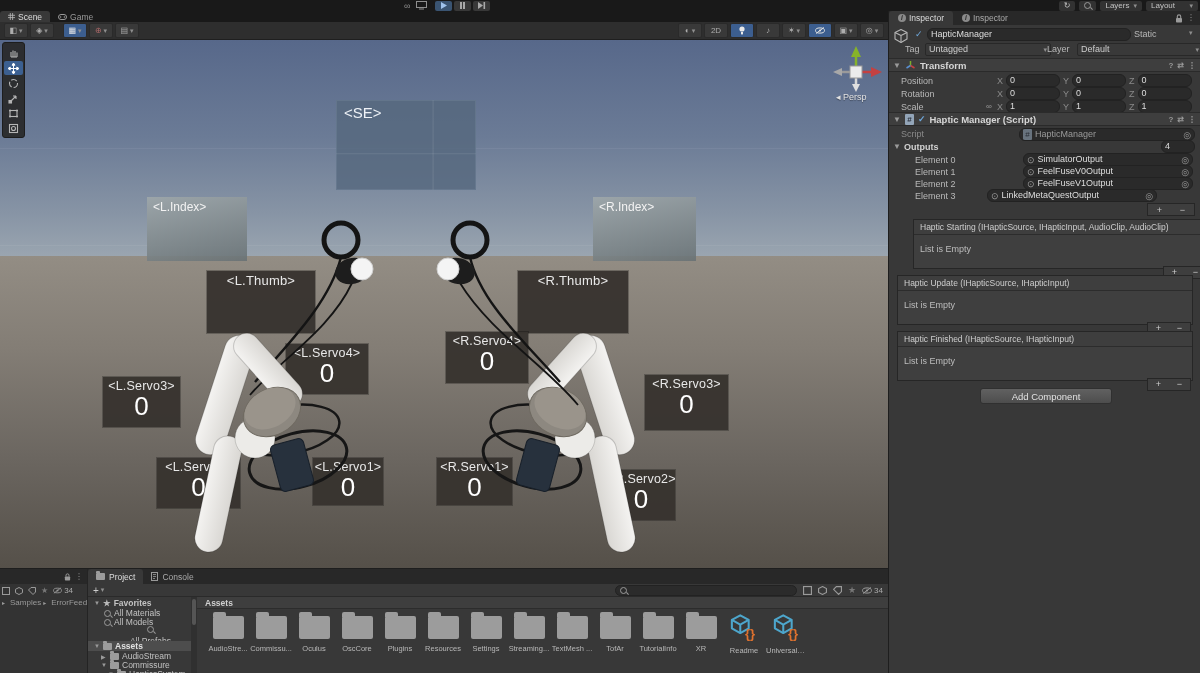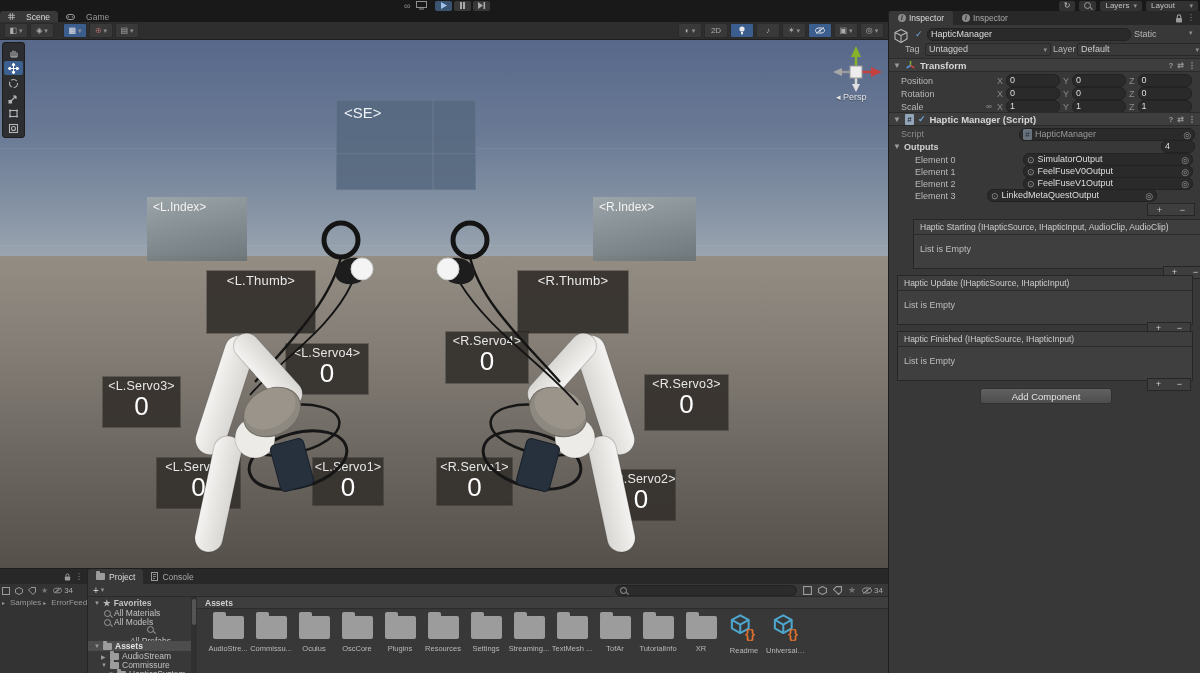--- a/index.html
+++ b/index.html
@@ -14,21 +14,21 @@
   .playbtn{width:17px;height:10px;margin-right:2px;background:#383838;border-radius:2px;
            display:flex;align-items:center;justify-content:center;}
   .playbtn.on{background:#3a5472;}
   .tbicon{color:#8f8f8f;font-size:9px;line-height:10px;margin-right:6px;}
   .tbbtn{height:10px;background:#323232;border-radius:2px;color:#c2c2c2;font-size:8px;
          display:flex;align-items:center;padding:0 5px;gap:4px;margin-left:4px;}
 
   
   #scene{left:0;top:11px;width:888px;height:557px;}
   #scenetabs{left:0;top:0;width:888px;height:11px;background:#191919;display:flex;}
-  .stab{height:11px;padding:0 8px;font-size:8.5px;display:flex;align-items:center;gap:11px;color:#999;}
+  .stab{height:11px;padding:0 8px;font-size:8.5px;display:flex;align-items:center;gap:3px;color:#999;}
   .stab.active{background:#383838;color:#ddd;border-radius:3px 3px 0 0;}
   #scenebar{left:0;top:11px;width:888px;height:18px;background:#2e2e2e;border-bottom:1px solid #1f1f1f;
             display:flex;align-items:center;padding:0 4px;box-sizing:border-box;gap:2px;}
   .sbtn{height:13px;min-width:16px;background:#393939;border:1px solid #2a2a2a;border-radius:2px;
         color:#adadad;font-size:8px;display:flex;align-items:center;justify-content:center;padding:0 3px;gap:2px;}
   .sbtn.on{background:#3c5e8f;color:#e8e8e8;}
   .sbsep{width:5px;}
   .caret{font-size:7px;color:#8f8f8f;}
 
   
@@ -431,21 +431,21 @@
     <span class="abs" style="left:26px;top:18px;font-size:9px;color:#6fa8dc;">✓</span>
     <div class="abs ifield" style="left:38px;top:17px;width:196px;">HapticManager</div>
     <span class="abs ilabel" style="left:245px;top:18px;">Static</span>
     <span class="abs caret" style="left:300px;top:18px;">▾</span>
 
     <span class="abs ilabel" style="left:16px;top:33px;">Tag</span>
     <div class="abs isel" style="left:36px;top:32px;width:118px;">
         <span>Untagged</span>
         <span class="caret">▾</span>
       </div>
-    <span class="abs ilabel" style="left:164px;top:33px;">Layer</span>
+    <span class="abs ilabel" style="left:158px;top:33px;">Layer</span>
     <div class="abs isel" style="left:188px;top:32px;width:118px;">
         <span>Default</span>
         <span class="caret">▾</span>
       </div>
 
     <div class="abs chead" style="left:0;top:47px;width:311px;height:14px;box-sizing:border-box;">
       <span class="hicon">▼</span>
       <svg width="11" height="11" viewBox="0 0 11 11">
           <path d="M5.5 5.5 L5.5 1" stroke="#7fae2a" stroke-width="1.5"></path>
           <path d="M5.5 5.5 L9.5 8" stroke="#c34141" stroke-width="1.5"></path>

